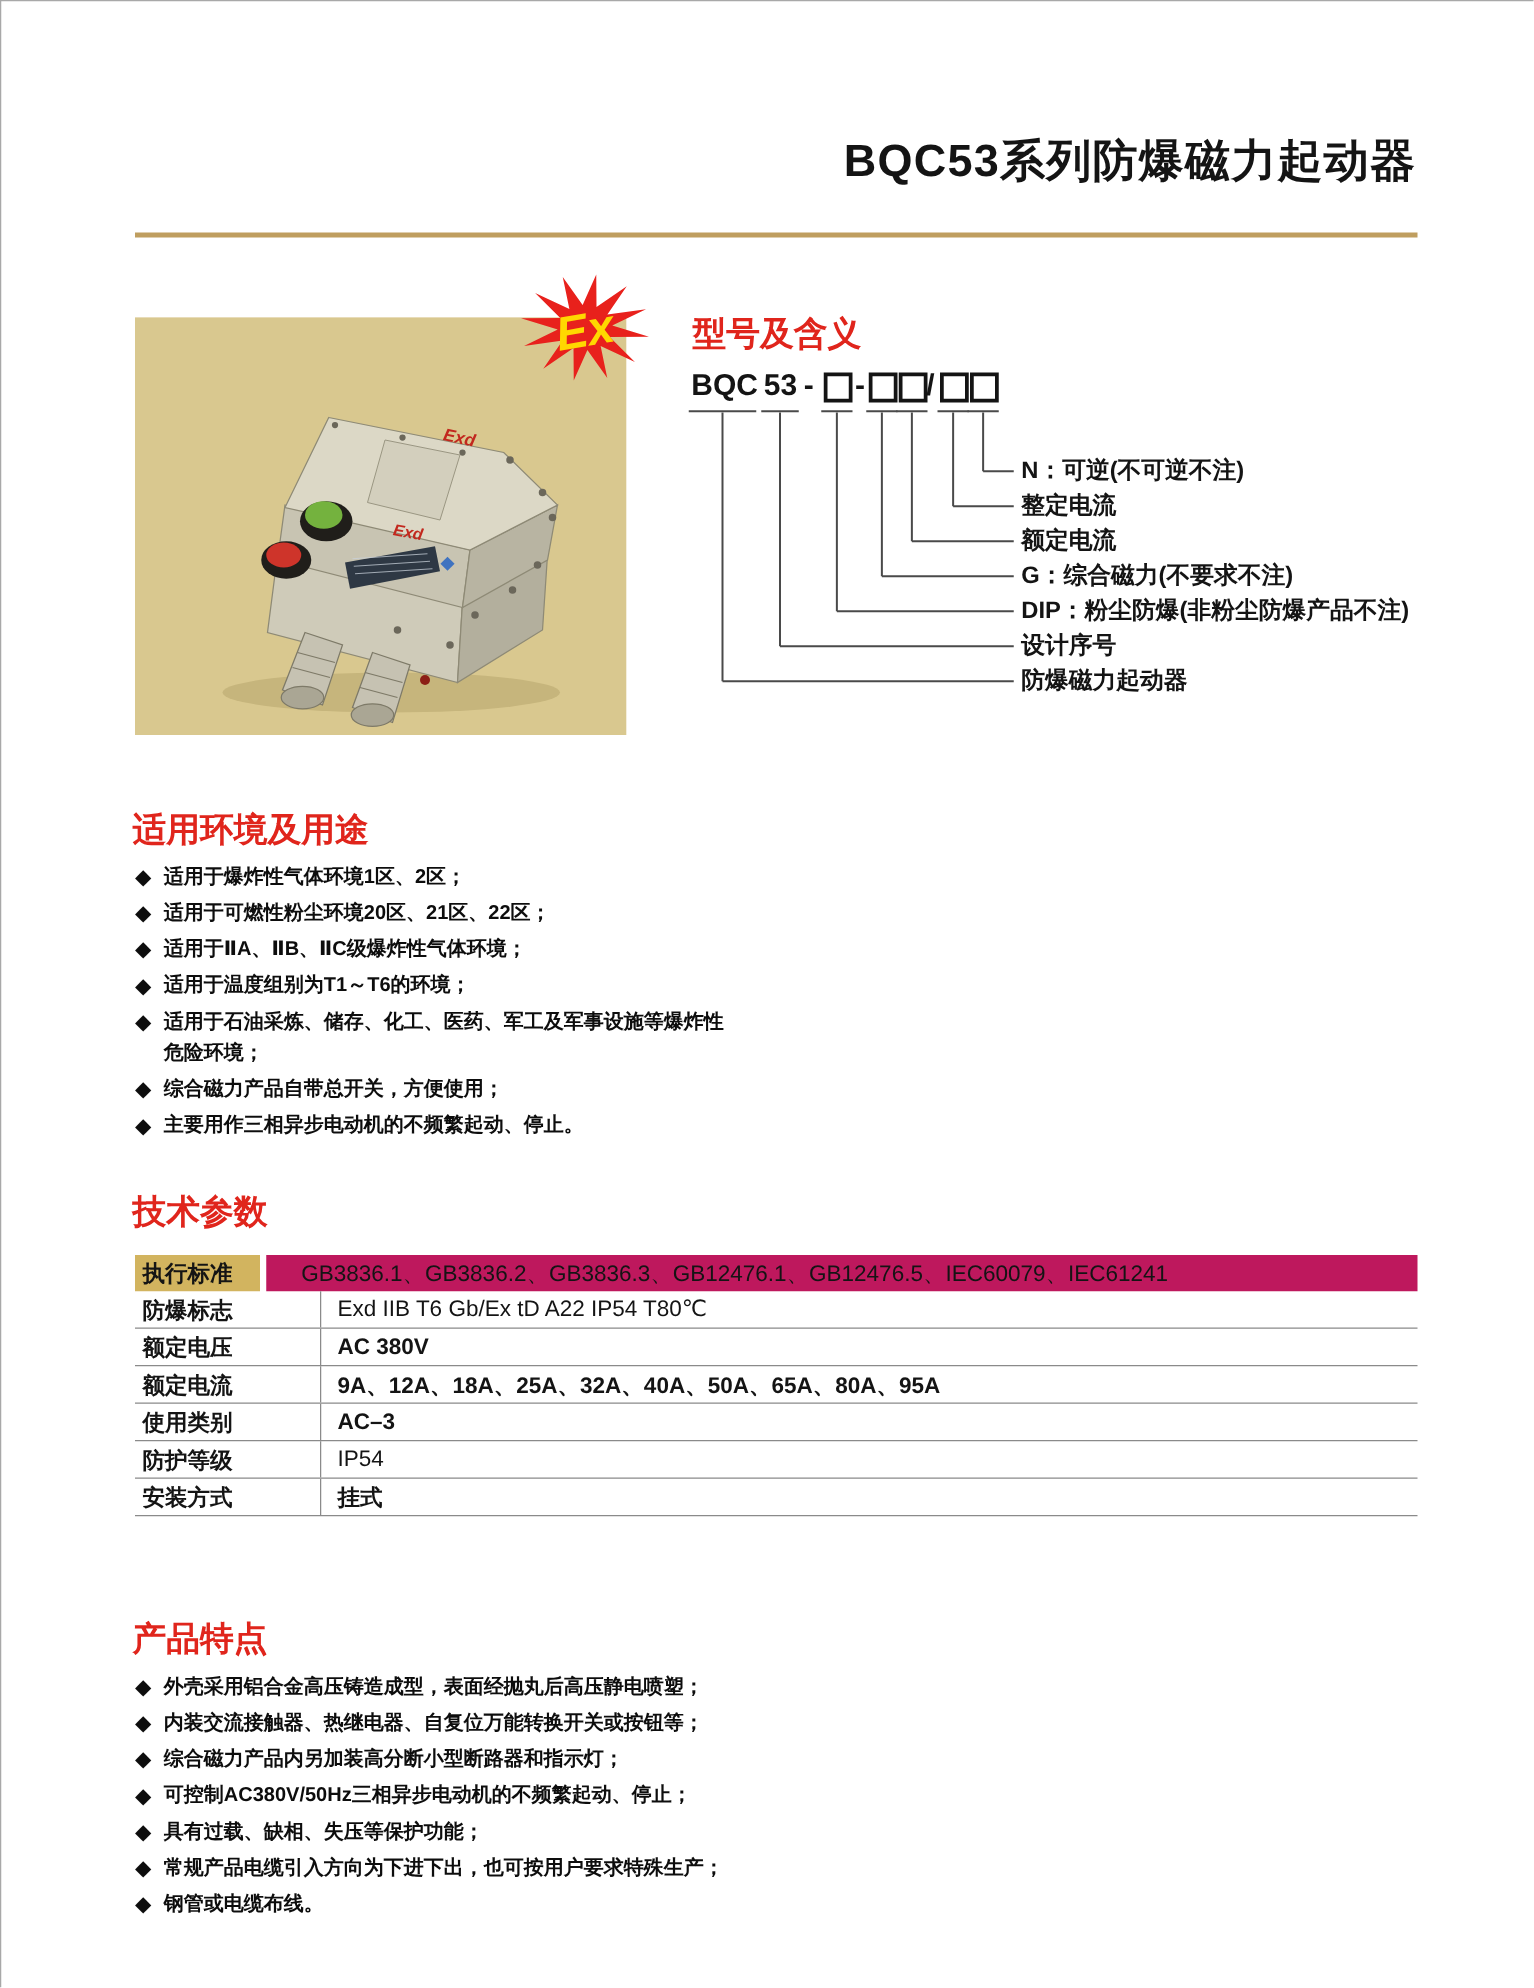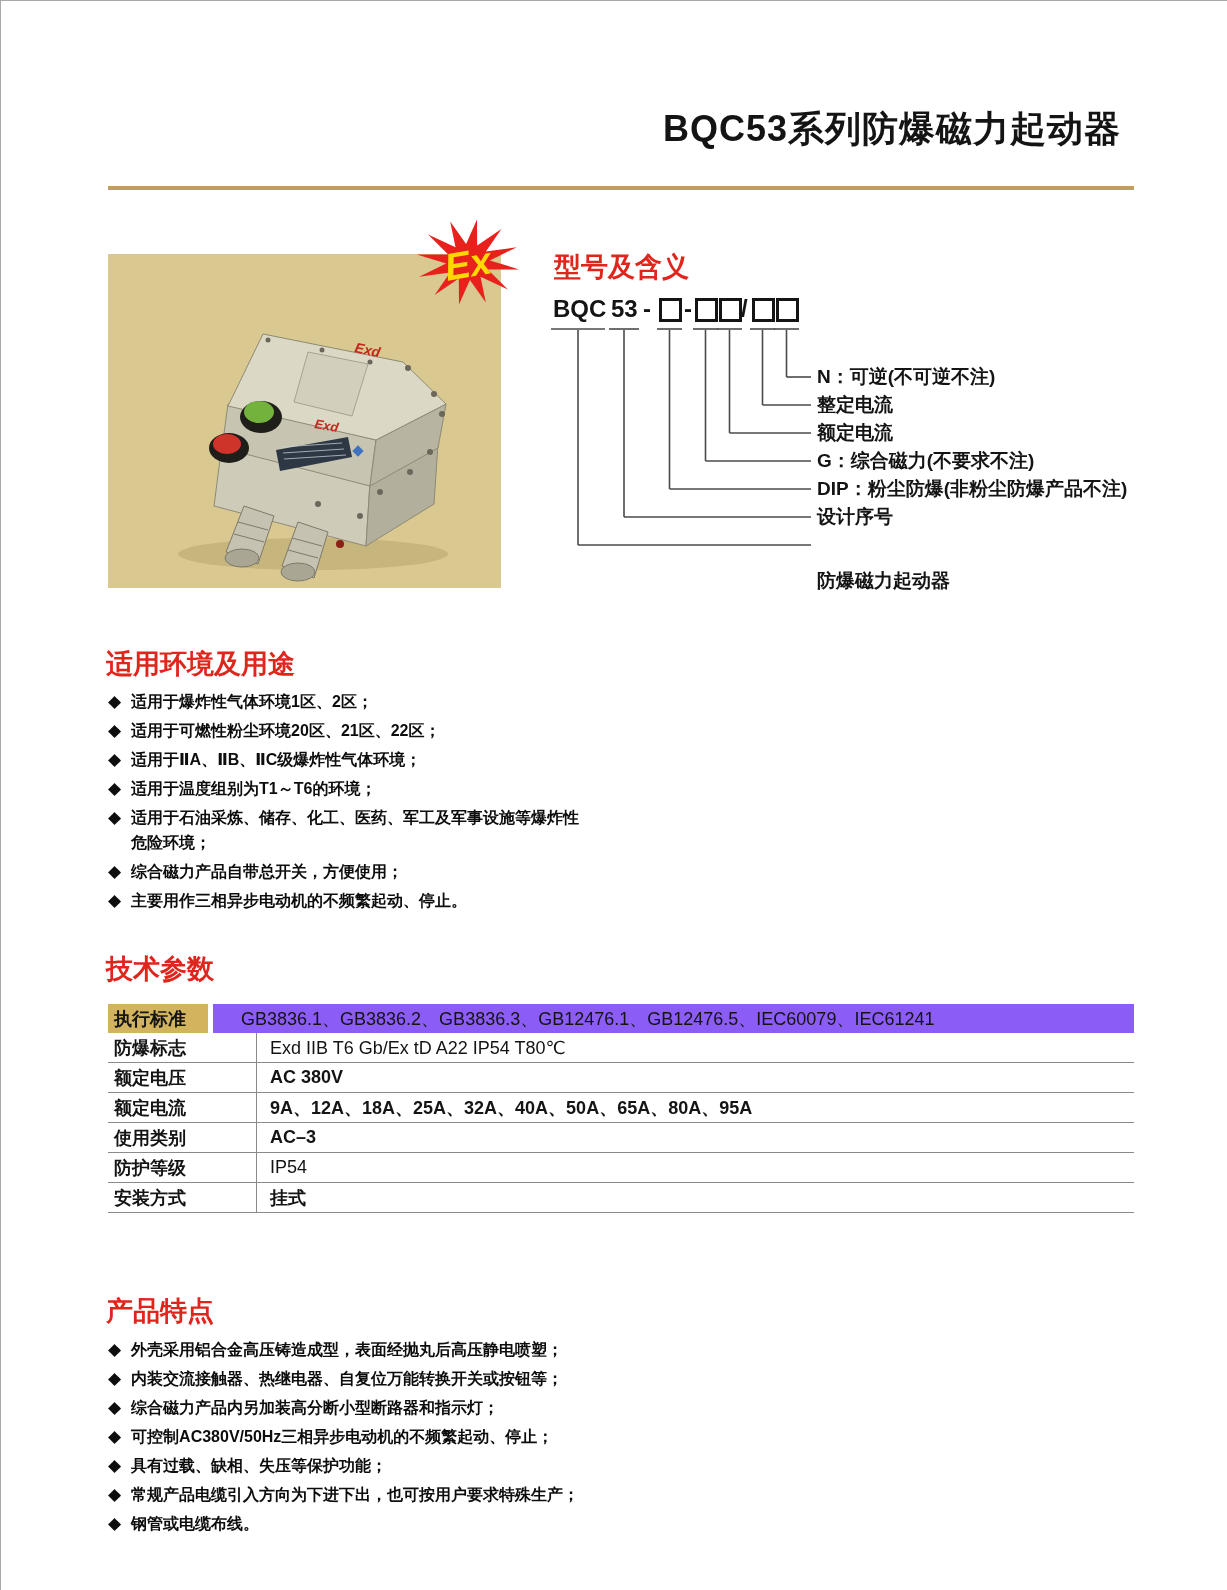--- a/index.html
+++ b/index.html
@@ -3,21 +3,21 @@
 <meta charset="utf-8">
 <style>
   html,body{margin:0;padding:0;background:#fff;}
   .page{
     position:relative; width:1227px; height:1590px; background:#ffffff;
     font-family:"Liberation Sans","DejaVu Sans",sans-serif; color:#111;
     border-top:1px solid #a8a8a8; border-left:1px solid #a8a8a8;
     overflow:hidden; box-sizing:border-box;
   }
   .page-title{
-    position:absolute; top:104px; right:106px; font-size:36px; font-weight:bold;
+    position:absolute; top:104px; right:94px; font-size:36px; font-weight:bold;
     color:#141414; letter-spacing:1px; white-space:nowrap;
   }
   .gold-rule{position:absolute; left:107px; top:185px; width:1026px; height:4px; background:#bf9e5f;}
   .product-panel{position:absolute; left:107px; top:253px; width:393px; height:334px; background:#d9c88f;}
   .product-panel svg{display:block;}
   .ex-star{position:absolute; left:412px; top:216px; width:110px; height:94px;}
   .red-heading{position:absolute; font-size:27px; font-weight:bold; color:#e0251c; white-space:nowrap;}
   .model-heading{left:553px; top:248px;}
   .usage-heading{left:105px; top:645px;}
   .specs-heading{left:105px; top:950px;}
@@ -38,21 +38,21 @@
   
   .spec-table{position:absolute; left:107px; top:1003px; width:1026px;}
   .spec-row{display:flex; height:29px; align-items:stretch;}
   .spec-row.plain{border-bottom:1px solid #8a8a8a;gap:44px;}
   .spec-label{width:104px; display:flex; align-items:center; padding-left:6px; box-sizing:border-box;
     font-size:18px; font-weight:bold; color:#141414; white-space:nowrap;}
   .spec-value{flex:1; display:flex; align-items:center; padding-left:13px; font-size:18px; color:#141414; white-space:nowrap;}
   .spec-row.plain .spec-value{border-left:1px solid #8a8a8a;}
   .spec-row.gold{background:#fff;}
   .spec-row.gold .spec-label{background:#d2b45f; width:100px; margin-right:5px;}
-  .spec-row.gold .spec-value{background:#8b5cf6;padding-left:28px;}
+  .spec-row.gold .spec-value{background:#be185d;padding-left:28px;}
   .spec-value.bold{font-weight:bold;}
 </style>
 </head>
 <body>
 
 <div class="page">
 
   <div class="page-title">BQC53系列防爆磁力起动器</div>
   <div class="gold-rule"></div>
 
@@ -156,21 +156,21 @@
       <span class="mbox" style="left: 170px;"></span>
       <span class="mtext" style="left: 192px;">/</span>
       <span class="mbox" style="left: 203px;"></span>
       <span class="mbox" style="left: 227px;"></span>
       <div class="mlabel" style="top: 76px;">N：可逆(不可逆不注)</div>
       <div class="mlabel" style="top: 104px;">整定电流</div>
       <div class="mlabel" style="top: 132px;">额定电流</div>
       <div class="mlabel" style="top: 160px;">G：综合磁力(不要求不注)</div>
       <div class="mlabel" style="top: 188px;">DIP：粉尘防爆(非粉尘防爆产品不注)</div>
       <div class="mlabel" style="top: 216px;">设计序号</div>
-      <div class="mlabel" style="top: 244px; margin-top: 36px;">防爆磁力起动器</div>
+      <div class="mlabel" style="top: 244px;">防爆磁力起动器</div>
     </div>
 
   <div class="red-heading usage-heading">适用环境及用途</div>
   <div class="bullet-list usage-list" id="usage-list">
       <div class="bullet-item">
         <span class="bullet-marker">◆</span>
         <span class="bullet-text">适用于爆炸性气体环境1区、2区；</span>
       </div>
       <div class="bullet-item">
         <span class="bullet-marker">◆</span>

